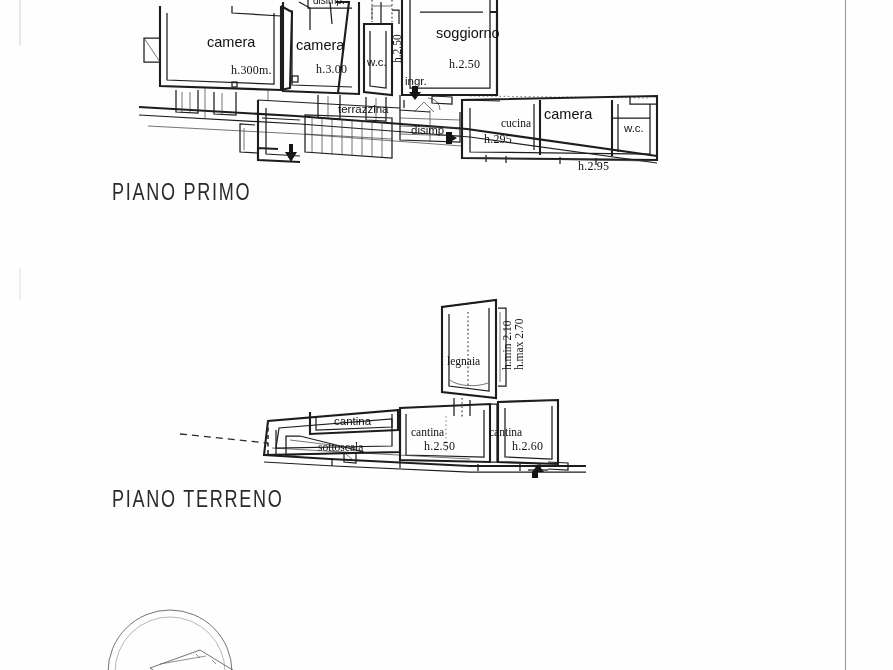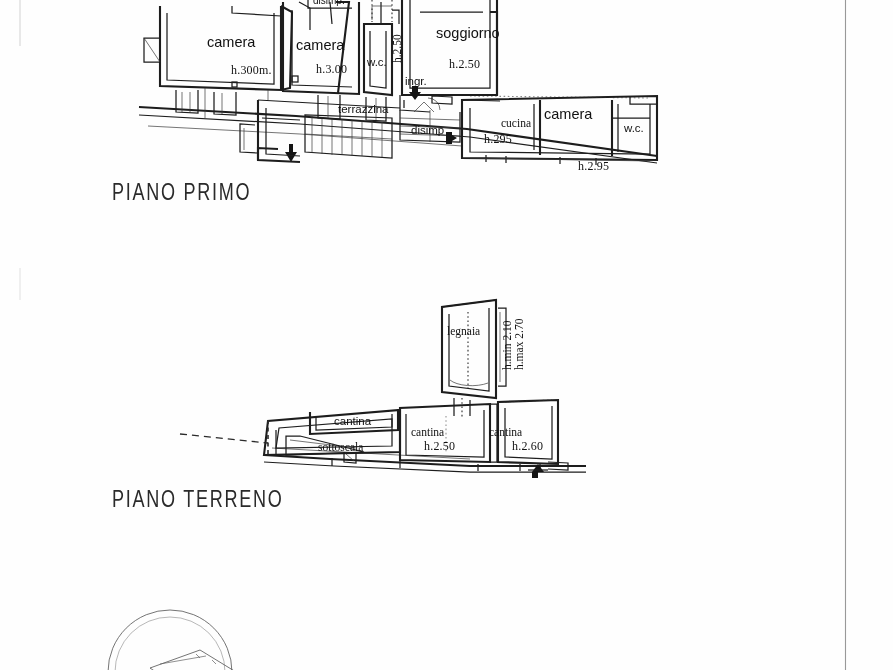--- a/index.html
+++ b/index.html
@@ -288,21 +288,21 @@
   <div class="rlabel sz-sm handwrite" style="left:501px; top:118px;">cucina</div>
   <div class="rlabel sz-h handwrite" style="left:484px; top:133px;">h.295</div>
 
   <div class="rlabel sz-room" style="left:544px; top:107px;">camera</div>
   <div class="rlabel sz-h handwrite" style="left:578px; top:132px;margin-top:28px;">h.2.95</div>
 
   <div class="rlabel sz-sm" style="left:624px; top:123px;">w.c.</div>
 
   <div class="floor-title" style="left:112px; top:180px;">PIANO  PRIMO</div>
 
-  <div class="rlabel sz-sm handwrite" style="left:447px; top:326px;">legnaia</div>
+  <div class="rlabel sz-sm handwrite" style="left:447px; top:356px;">legnaia</div>
   <div class="rlabel sz-sm vert handwrite" style="left:502px; top:370px;">h.min 2.10</div>
   <div class="rlabel sz-sm vert handwrite" style="left:514px; top:370px;">h.max 2.70</div>
 
   <div class="rlabel sz-sm" style="left:334px; top:416px;">cantina</div>
 
   <div class="rlabel sz-sm handwrite" style="left:318px; top:442px;">sottoscala</div>
 
   <div class="rlabel sz-sm handwrite" style="left:411px; top:427px;">cantina</div>
   <div class="rlabel sz-h handwrite" style="left:424px; top:440px;">h.2.50</div>
 

